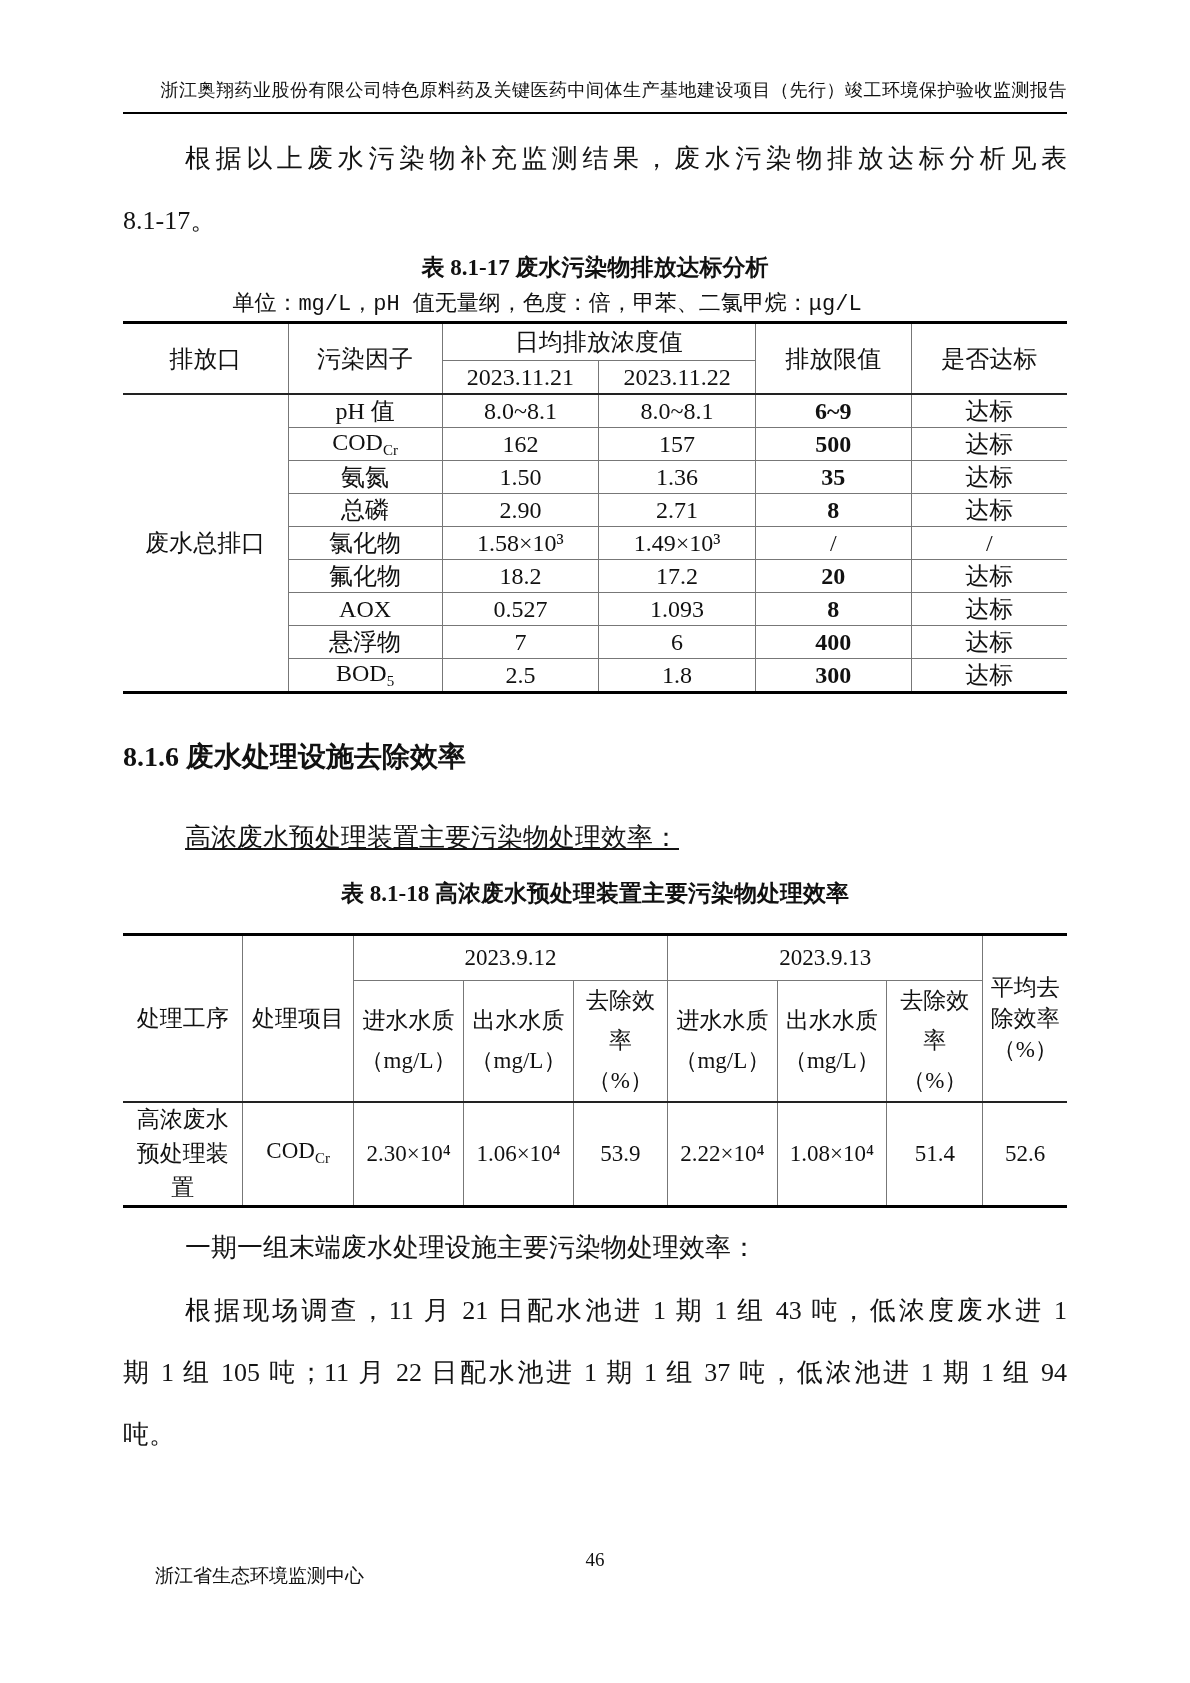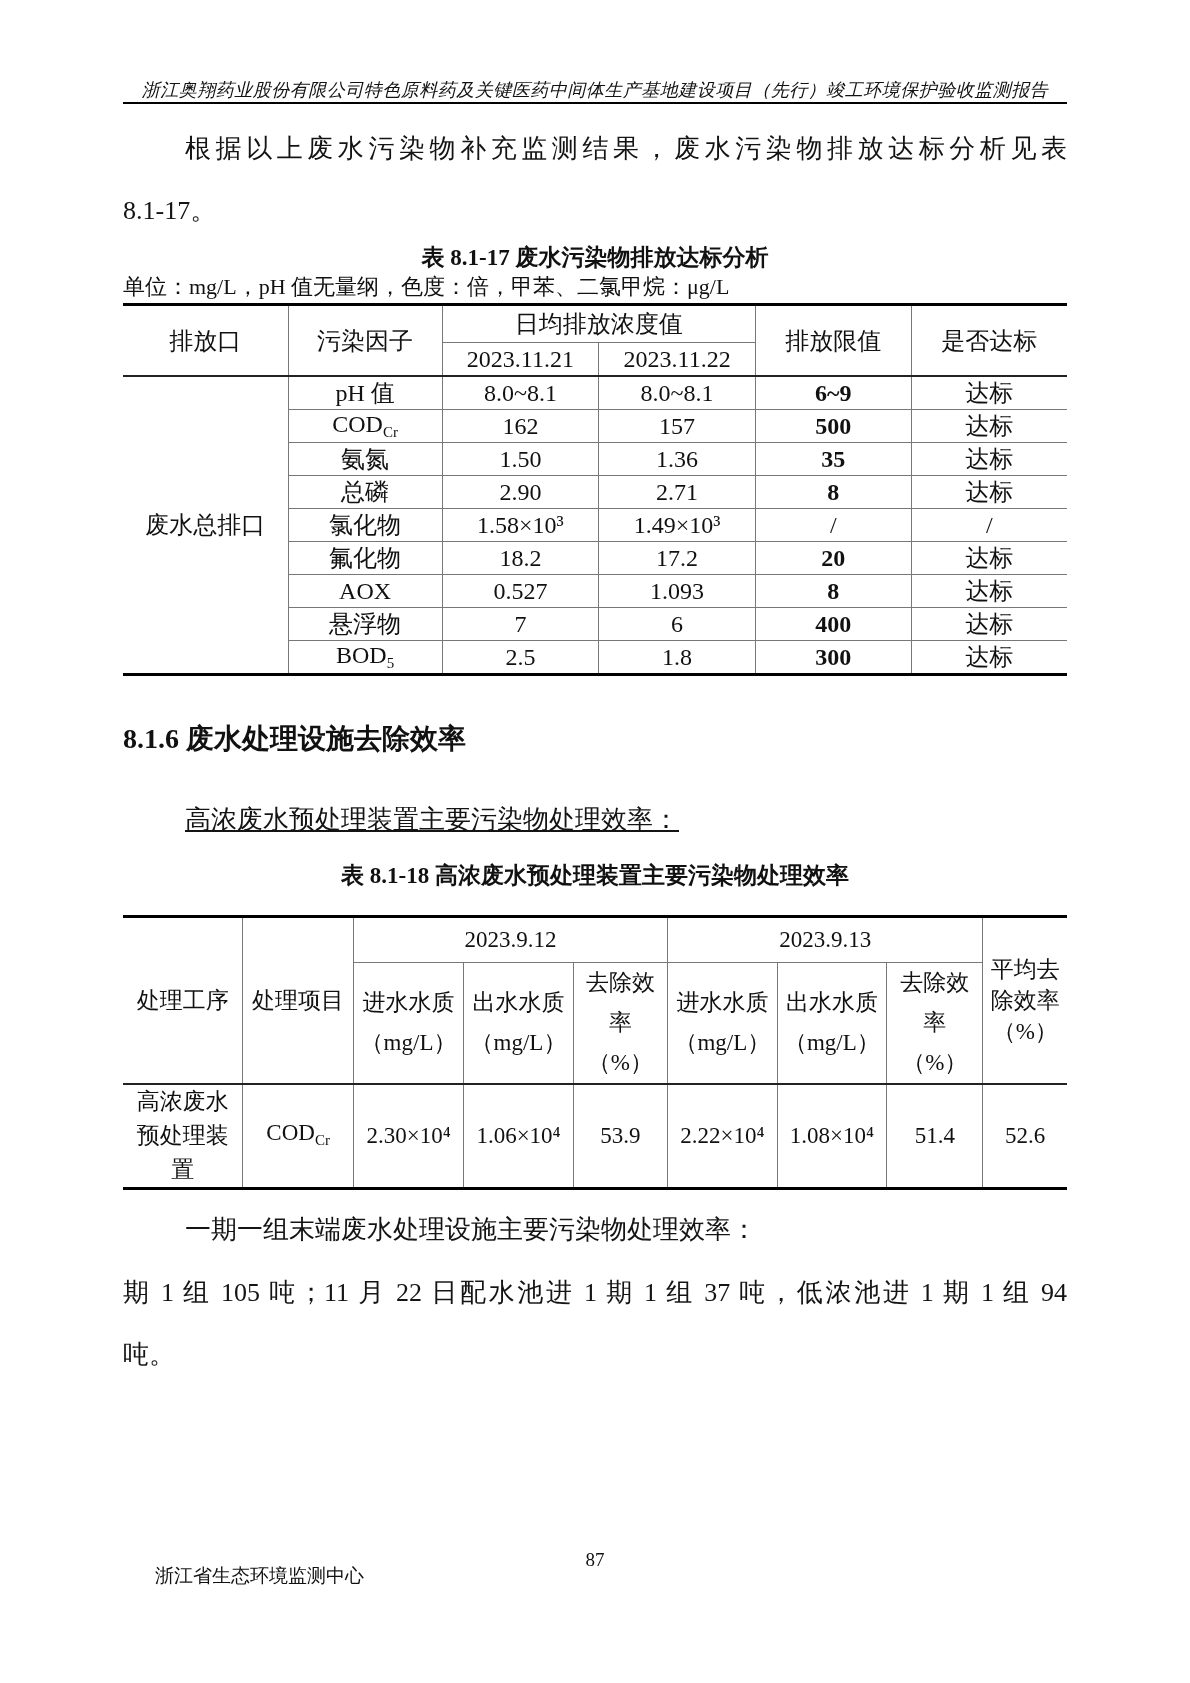--- a/index.html
+++ b/index.html
@@ -8,24 +8,24 @@
     background:#ffffff;
     position:relative;
     font-family:"Liberation Serif","DejaVu Serif",serif;
     color:#111;
     overflow:hidden;
   }
   .content { padding:78px 123px 0 123px; }
 
   .doc-header {
     font-size:18px; line-height:24px;
-    text-align:center;
+    text-align:right;
+    padding-bottom:10px;
     border-bottom:2.5px solid #000;
     letter-spacing:0.5px;
-    font-style:italic;
   }
 
   .sec-heading {
     font-size:28px; line-height:38px;
     font-weight:bold;
     margin:34px 0 0 0;
   }
   .sec-heading.h816 { margin-top:44px; }
 
   .para { font-size:26px; color:#141414; }
@@ -39,22 +39,22 @@
 
   .tbl-title {
     font-size:23px; line-height:31px;
     font-weight:bold; text-align:center;
   }
   .tbl-title.t17 { margin-top:0; }
   .tbl-title.t18 { margin-top:14px; }
 
   .unit-note {
     font-size:22px; line-height:28px;
-    text-align:left; padding-right:96px;
-    margin-bottom:2px;
+    text-align:center; padding-right:96px;
+    margin-top:8px; margin-bottom:2px;font-family:Liberation Mono, monospace;
   }
 
   table.dtab {
     width:100%; border-collapse:collapse; table-layout:fixed;
     border-top:3px solid #000; border-bottom:3px solid #000;
   }
   table.dtab th, table.dtab td {
     border:1px solid #777;
     border-top-width:1px;
     text-align:center; vertical-align:middle;
@@ -245,22 +245,23 @@
         <td class="noR">52.6</td>
       </tr>
     </tbody>
   </table>
 
   <div class="para para2">
     <span class="jline last indent">一期一组末端废水处理设施主要污染物处理效率：</span>
   </div>
 
   <div class="para para3">
+    <span class="jline indent">根据现场调查，11 月 21 日配水池进 1 期 1 组 43 吨，低浓度废水进 1</span>
     <span class="jline">期 1 组 105 吨；11 月 22 日配水池进 1 期 1 组 37 吨，低浓池进 1 期 1 组 94</span>
     <span class="jline last">吨。</span>
   </div>
 
 </div>
 
 <div class="page-footer">
   <span class="footer-org">浙江省生态环境监测中心</span>
-  <span class="footer-page">87</span>
+  <span class="footer-page">46</span>
 </div>
 
 </body></html>

